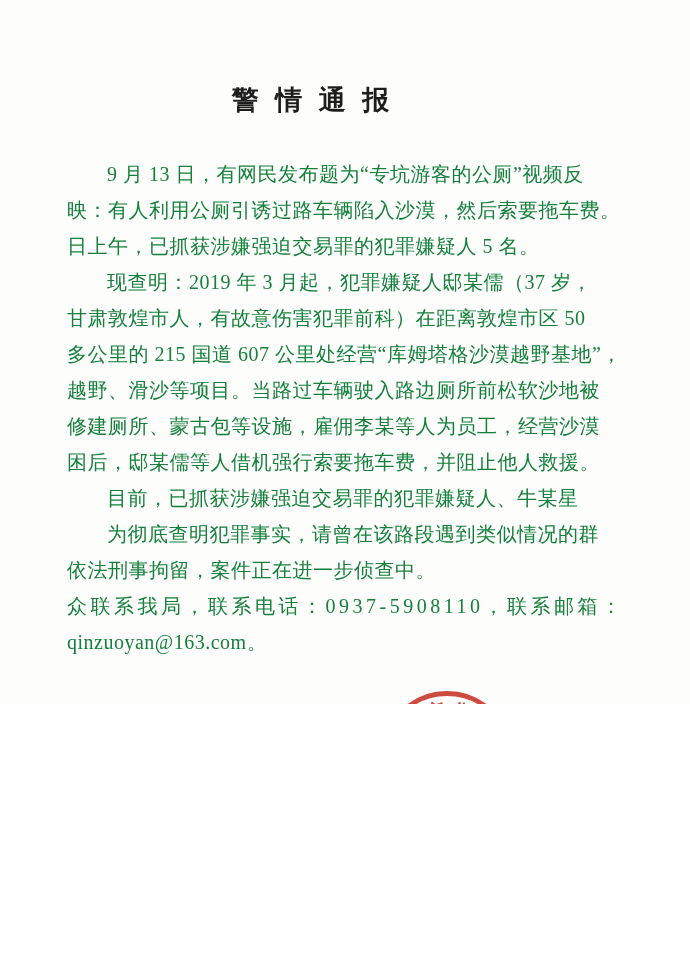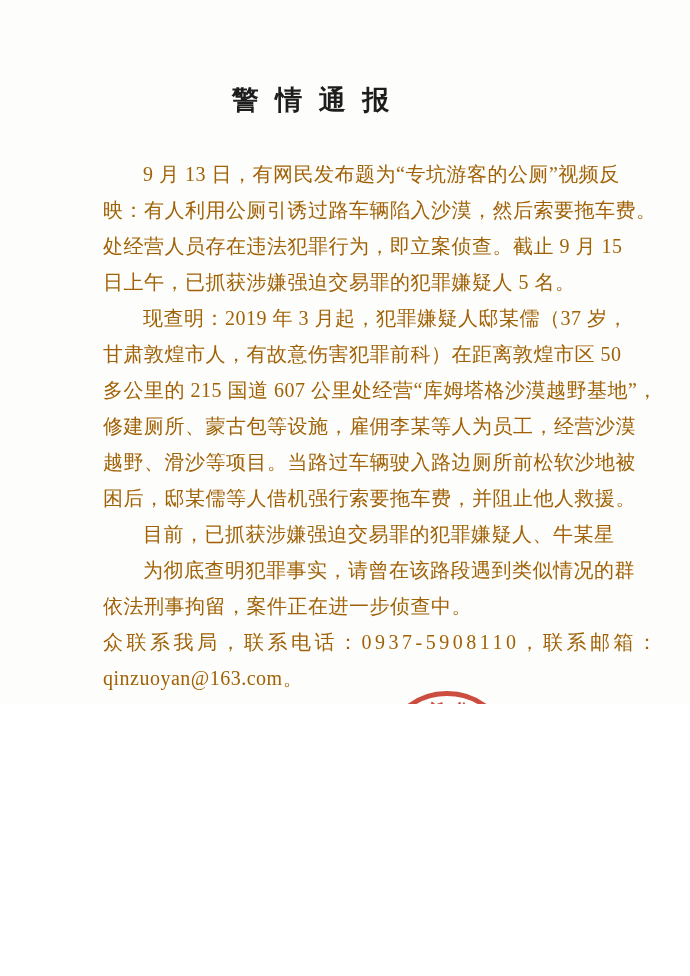--- a/index.html
+++ b/index.html
@@ -27,23 +27,22 @@
     letter-spacing: 0.18em;
     white-space: nowrap;
   }
   .body-text {
     position: absolute;
     left: 67px;
     top: 156px;
     width: 494px;
     font-size: 20px;
     line-height: 36px;
-    color: #a16207;
+    color: #15803d;
     letter-spacing: 0.5px;
-    margin-left: 36px;
   }
   .line {
     height: 36px;
     white-space: nowrap;
   }
   .line.indent { text-indent: 40px; }
   .line.spread { letter-spacing: 3.5px; }
   .signature {
     position: absolute;
     left: 67px;
@@ -135,28 +134,27 @@
 </head>
 <body>
 
 <div class="page">
 
   <div class="title">警 情 通 报</div>
 
   <div class="body-text">
     <div class="line indent">9 月 13 日，有网民发布题为“专坑游客的公厕”视频反</div>
     <div class="line">映：有人利用公厕引诱过路车辆陷入沙漠，然后索要拖车费。</div>
-    <div class="line">处经营人员存在违法犯罪行为，即立案侦查。截止 9 月 15</div>
     <div class="line">日上午，已抓获涉嫌强迫交易罪的犯罪嫌疑人 5 名。</div>
 
     <div class="line indent">现查明：2019 年 3 月起，犯罪嫌疑人邸某儒（37 岁，</div>
     <div class="line">甘肃敦煌市人，有故意伤害犯罪前科）在距离敦煌市区 50</div>
     <div class="line">多公里的 215 国道 607 公里处经营“库姆塔格沙漠越野基地”，</div>
+    <div class="line">越野、滑沙等项目。当路过车辆驶入路边厕所前松软沙地被</div>
     <div class="line">修建厕所、蒙古包等设施，雇佣李某等人为员工，经营沙漠</div>
-    <div class="line">越野、滑沙等项目。当路过车辆驶入路边厕所前松软沙地被</div>
     <div class="line">困后，邸某儒等人借机强行索要拖车费，并阻止他人救援。</div>
 
     <div class="line indent">目前，已抓获涉嫌强迫交易罪的犯罪嫌疑人、牛某星</div>
     <div class="line indent">为彻底查明犯罪事实，请曾在该路段遇到类似情况的群</div>
 
     <div class="line">依法刑事拘留，案件正在进一步侦查中。</div>
     <div class="line spread">众联系我局，联系电话：0937-5908110，联系邮箱：</div>
     <div class="line">qinzuoyan@163.com。</div>
   </div>
 

